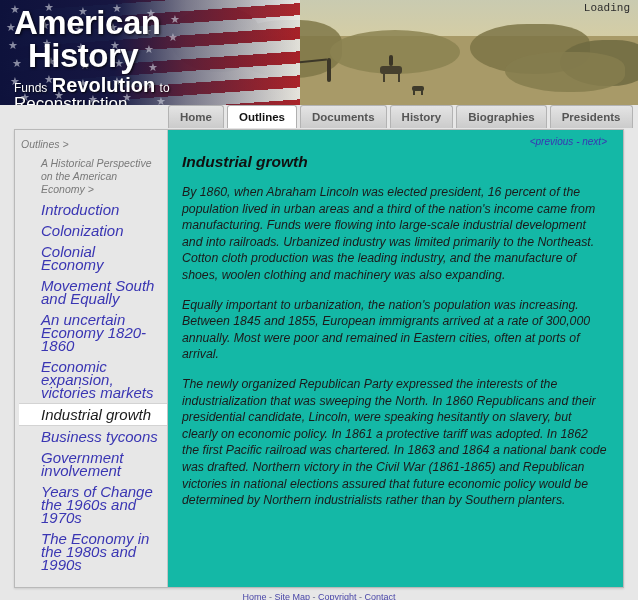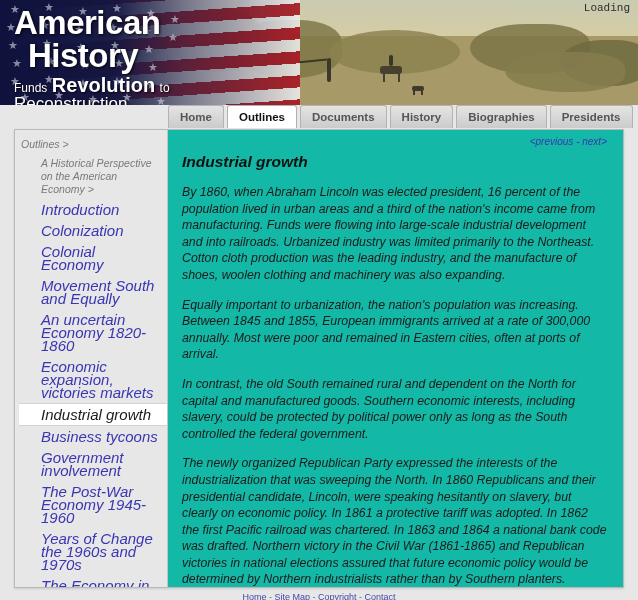--- a/index.html
+++ b/index.html
@@ -363,38 +363,36 @@
     <div id="sidelinks">
         <a class="side-link">Introduction</a>
         <a class="side-link">Colonization</a>
         <a class="side-link">Colonial Economy</a>
         <a class="side-link">Movement South and Equally</a>
         <a class="side-link">An uncertain Economy 1820-1860</a>
         <a class="side-link">Economic expansion, victories markets</a>
         <a class="side-link active">Industrial growth</a>
         <a class="side-link">Business tycoons</a>
         <a class="side-link">Government involvement</a>
-        <a class="side-link">The Post-War Economy 1945-1960</a>
         <a class="side-link">Years of Change the 1960s and 1970s</a>
         <a class="side-link">The Economy in the 1980s and 1990s</a>
       </div>
   </div>
 
   <div class="content">
     <div class="navlinks">
       <a>&lt;previous</a>
       <span class="dash">-</span>
       <a>next&gt;</a>
     </div>
 
     <div class="article-title">Industrial growth</div>
 
     <div id="paras">
         <p class="para">By 1860, when Abraham Lincoln was elected president, 16 percent of the population lived in urban areas and a third of the nation's income came from manufacturing. Funds were flowing into large-scale industrial development and into railroads. Urbanized industry was limited primarily to the Northeast. Cotton cloth production was the leading industry, and the manufacture of shoes, woolen clothing and machinery was also expanding.</p>
         <p class="para">Equally important to urbanization, the nation's population was increasing. Between 1845 and 1855, European immigrants arrived at a rate of 300,000 annually. Most were poor and remained in Eastern cities, often at ports of arrival.</p>
-        <p class="para">In contrast, the old South remained rural and dependent on the North for capital and manufactured goods. Southern economic interests, including slavery, could be protected by political power only as long as the South controlled the federal government.</p>
         <p class="para">The newly organized Republican Party expressed the interests of the industrialization that was sweeping the North. In 1860 Republicans and their presidential candidate, Lincoln, were speaking hesitantly on slavery, but clearly on economic policy. In 1861 a protective tariff was adopted. In 1862 the first Pacific railroad was chartered. In 1863 and 1864 a national bank code was drafted. Northern victory in the Civil War (1861-1865) and Republican victories in national elections assured that future economic policy would be determined by Northern industrialists rather than by Southern planters.</p>
       </div>
 
   </div>
 </div>
 
 <div class="footer" id="footer"><a>Home</a><span class="sep"> - </span><a>Site Map</a><span class="sep"> - </span><a>Copyright</a><span class="sep"> - </span><a>Contact</a></div>
 
 </body></html>

